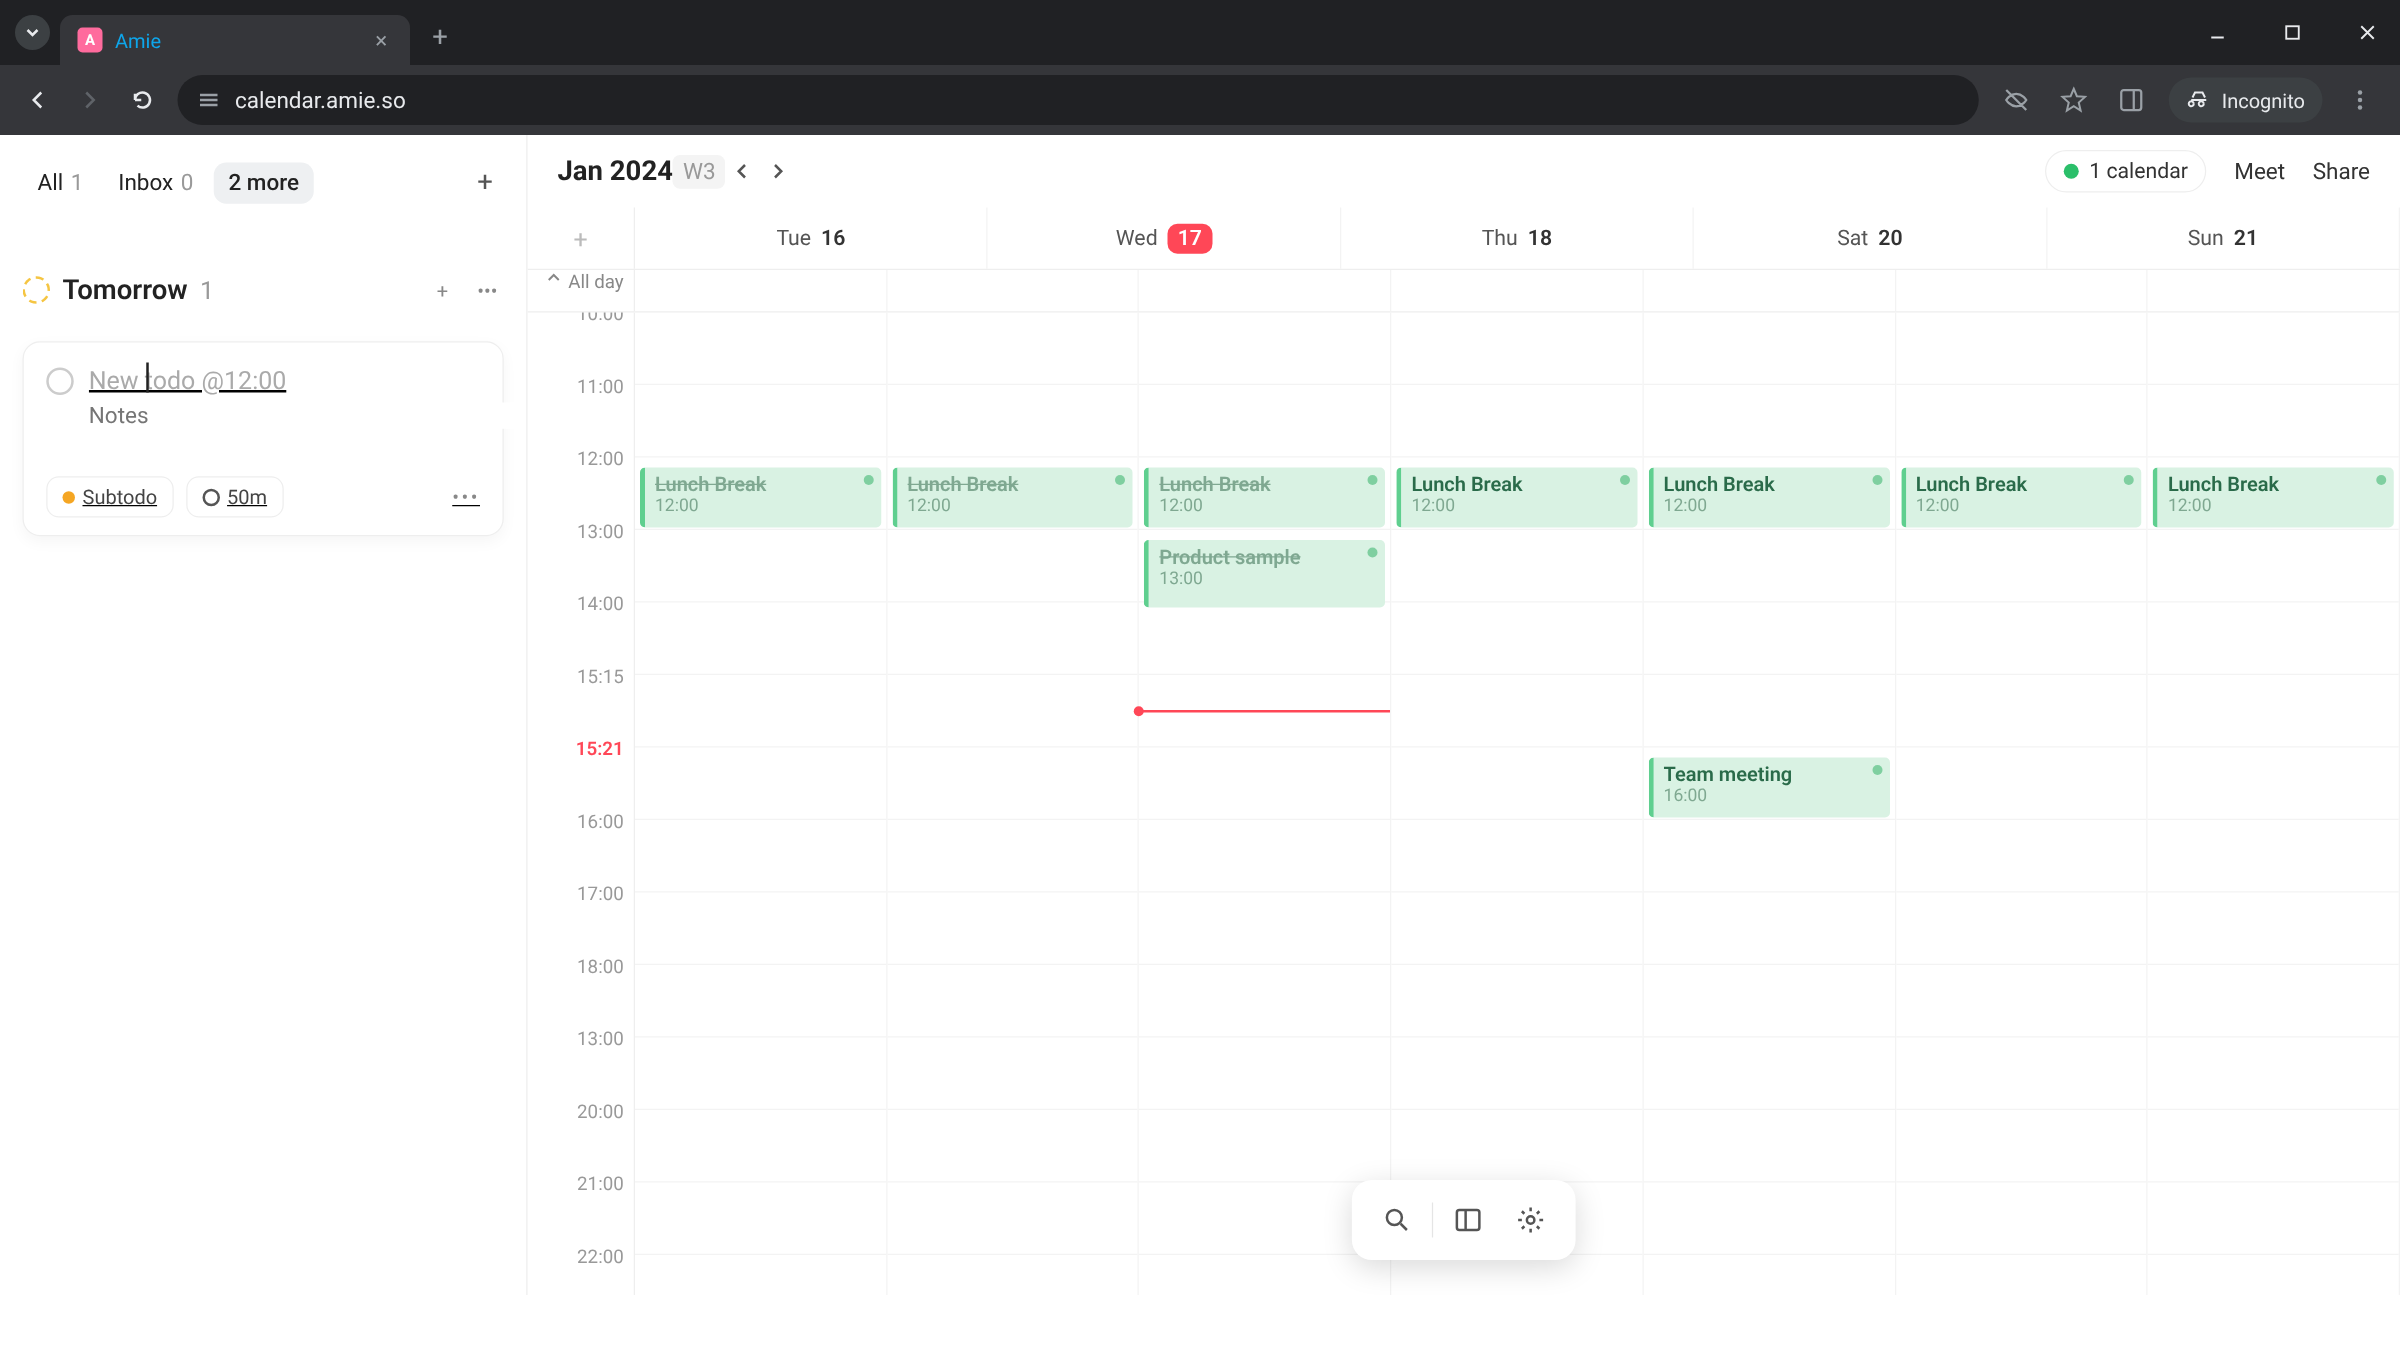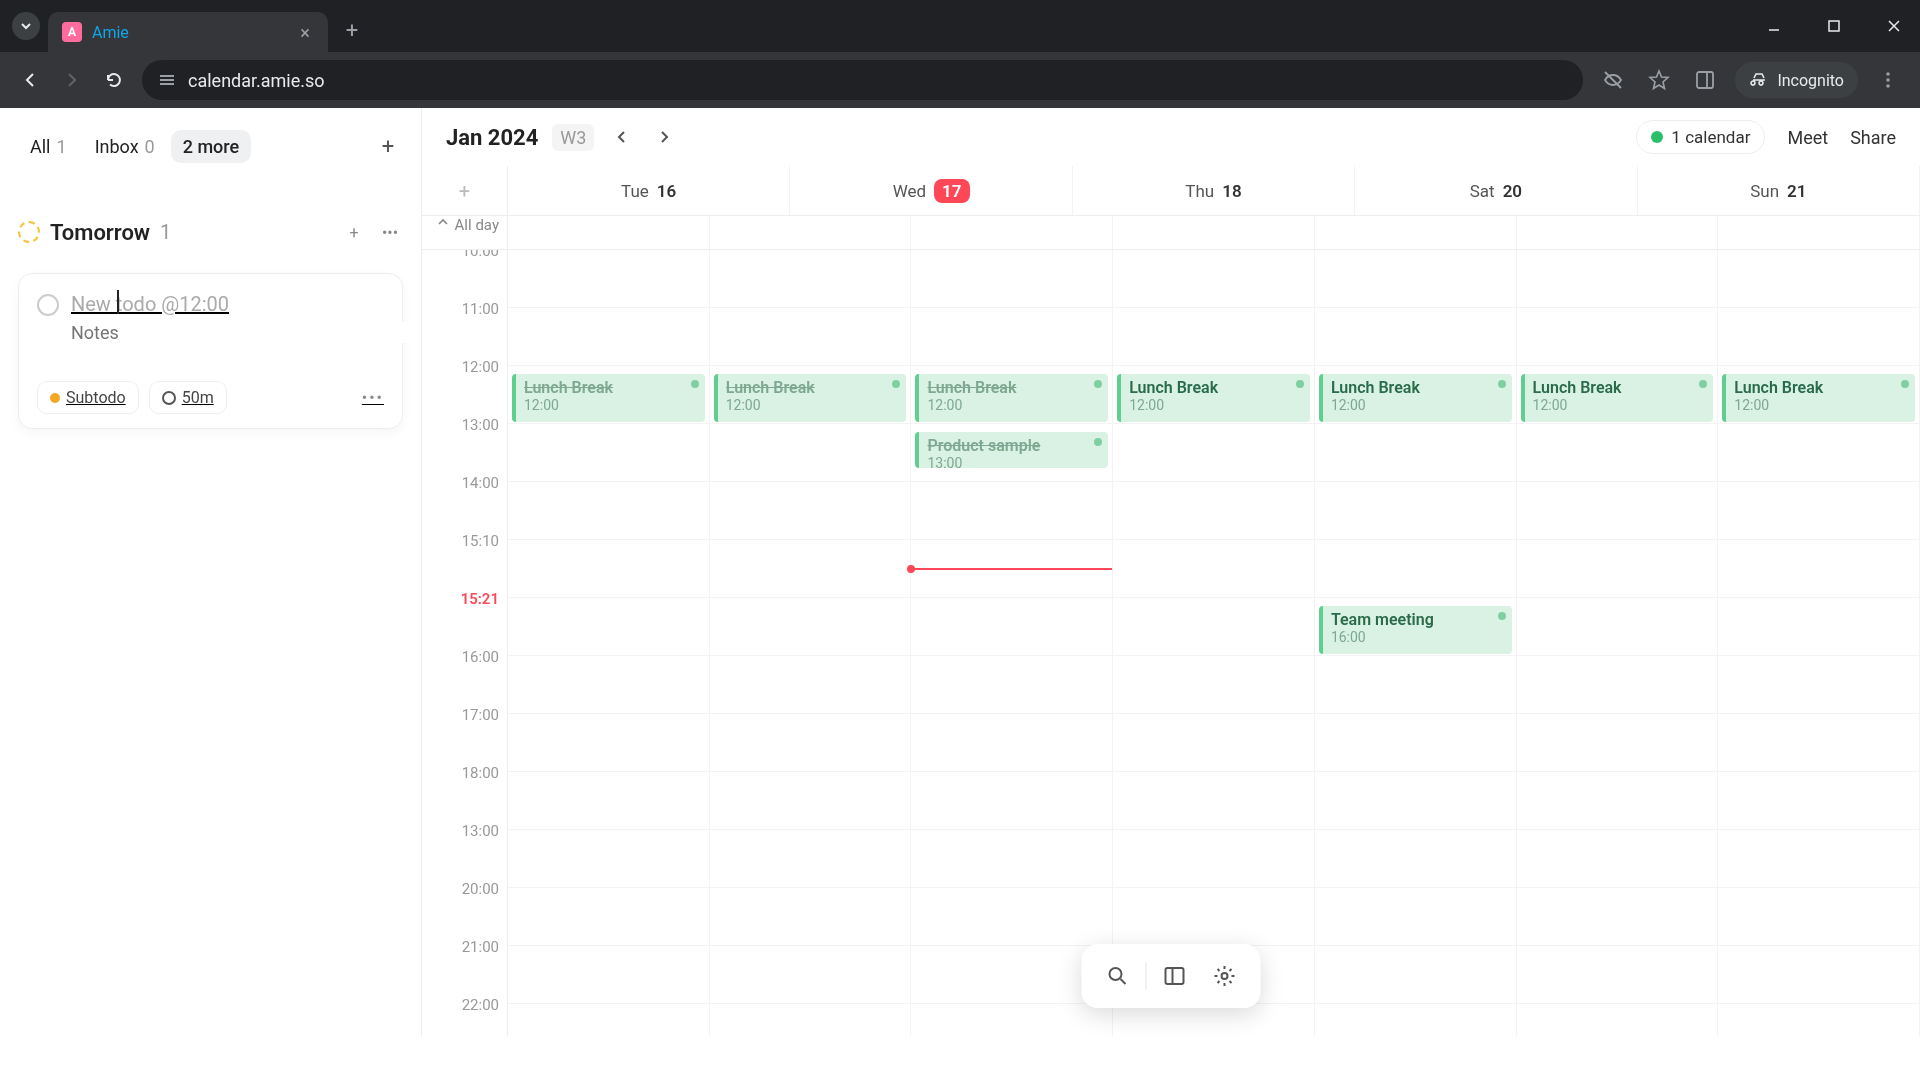--- a/index.html
+++ b/index.html
@@ -47,21 +47,21 @@
 .todo-input::placeholder { color:#aaa; }
 .notes-input { border:none; outline:none; font-size:18px; color:#aaa; width:100%; margin-top:6px; margin-left:34px; }
 .todo-footer { display:flex; align-items:center; gap:10px; margin-top:38px; }
 .chip { display:flex; align-items:center; gap:6px; padding:6px 12px; border:1px solid #eee; border-radius:10px; font-size:16px; color:#444; cursor:pointer; }
 .chip .dot { width:10px; height:10px; border-radius:50%; background:#f5a623; }
 .chip .clock { width:14px; height:14px; border:2px solid #555; border-radius:50%; position:relative; }
 .todo-more { margin-left:auto; color:#888; cursor:pointer; letter-spacing:2px; }
 
 
 .calendar { flex:1; display:flex; flex-direction:column; position:relative; overflow:hidden; }
-.cal-header { height:58px; display:flex; align-items:center; padding:4px 24px; gap:14px; }
+.cal-header { height:58px; display:flex; align-items:center; padding:4px 24px; }
 .cal-title { font-size:22px; font-weight:700; color:#222; }
 .cal-week { font-size:18px; color:#999; background:#f4f4f4; padding:3px 8px; border-radius:6px; }
 .cal-nav { width:28px; height:28px; display:flex; align-items:center; justify-content:center; color:#555; cursor:pointer; }
 .cal-right { margin-left:auto; display:flex; align-items:center; gap:22px; }
 .cal-chip { display:flex; align-items:center; gap:8px; padding:6px 14px; border:1px solid #eee; border-radius:18px; font-size:17px; color:#333; cursor:pointer; }
 .cal-chip .gdot { width:12px; height:12px; background:#2bbf6a; border-radius:50%; }
 .cal-link { font-size:18px; color:#333; cursor:pointer; }
 
 .cal-days { display:flex; height:50px; border-bottom:1px solid #eee; }
 .gutter { width:86px; flex-shrink:0; border-right:1px solid #eee; display:flex; align-items:center; justify-content:center; }
@@ -314,21 +314,21 @@
     </div>
 
     <div class="grid-wrap">
       <div class="grid">
         <div class="time-gutter">
           <div class="hour-label">10:00</div>
           <div class="hour-label">11:00</div>
           <div class="hour-label">12:00</div>
           <div class="hour-label">13:00</div>
           <div class="hour-label">14:00</div>
-          <div class="hour-label">15:10</div>
+          <div class="hour-label">15:15</div>
           <div class="hour-label now">15:21</div>
           <div class="hour-label">16:00</div>
           <div class="hour-label">17:00</div>
           <div class="hour-label">18:00</div>
           <div class="hour-label">13:00</div>
           <div class="hour-label">20:00</div>
           <div class="hour-label">21:00</div>
           <div class="hour-label">22:00</div>
         </div>
 
@@ -386,21 +386,21 @@
             <div class="hour-cell"></div>
             <div class="hour-cell"></div>
             <div class="hour-cell"></div>
             <div class="hour-cell"></div>
             <div class="hour-cell"></div>
           <div class="event strike" style="top:124px;height:48px;">
               <div class="ev-title">Lunch Break</div>
               <div class="ev-time">12:00</div>
               <span class="ev-dot"></span>
             </div>
-          <div class="event strike" style="top:182px;height:36px;">
+          <div class="event strike" style="top:182px;height:54px;">
               <div class="ev-title">Product sample</div>
               <div class="ev-time">13:00</div>
               <span class="ev-dot"></span>
             </div>
           <div class="now-line" style="top:318px;"></div>
         </div>
 
         <div class="day-col">
           <div class="hour-cell"></div>
             <div class="hour-cell"></div>

